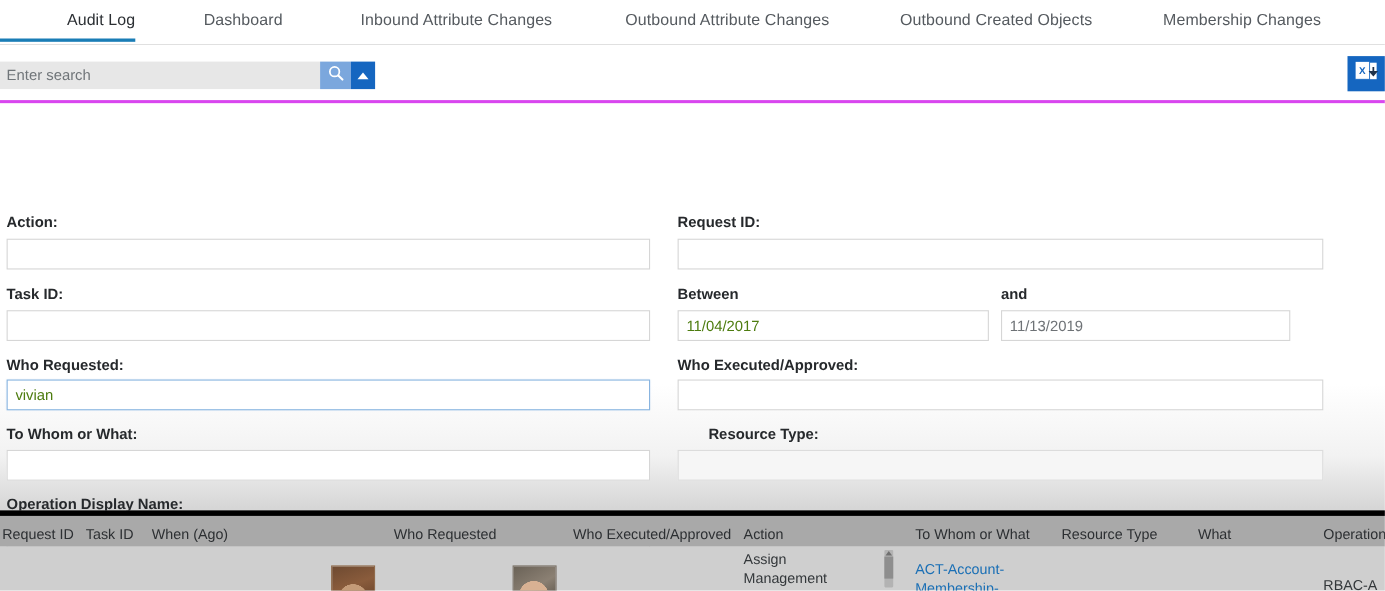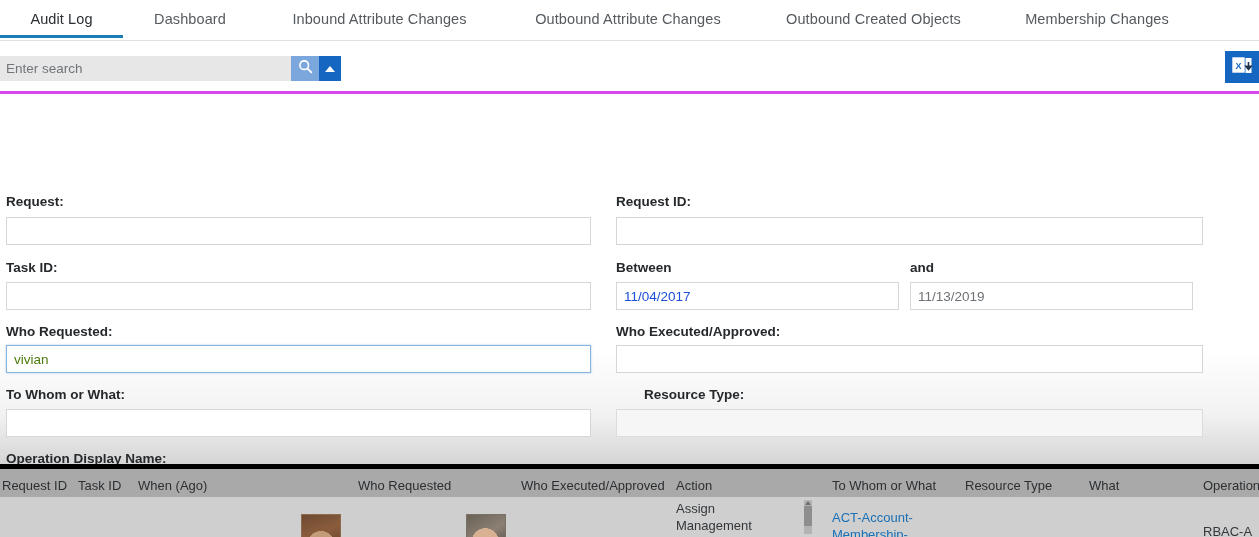--- a/index.html
+++ b/index.html
@@ -31,21 +31,21 @@
     display: flex;
     align-items: flex-start;
     height: 41px;
     padding-left: 0;
   }
   .tab {
     position: relative;
     height: 38px;
     display: flex;
     align-items: center;
-    justify-content: center;
+    justify-content: flex-end;
     font-size: 14.5px;
     color: #555a5f;
     letter-spacing: .1px;
     white-space: nowrap;
     cursor: pointer;
   }
   .tab.active { color: #2b2f33; }
   .tab .tab-underline {
     position: absolute;
     left: 0; right: 0; bottom: 0;
@@ -287,21 +287,21 @@
       <svg width="22" height="22" viewBox="0 0 22 22">
         <line x1="2.5" y1="2.5" x2="19.5" y2="19.5" stroke="#a3a3a3" stroke-width="2.2" stroke-linecap="round"></line>
         <line x1="19.5" y1="2.5" x2="2.5" y2="19.5" stroke="#a3a3a3" stroke-width="2.2" stroke-linecap="round"></line>
       </svg>
     </span>
   </div>
 
   <div class="filterpanel">
 
     <div id="left-fields">
-        <div class="field-label" style="position: absolute; left: 6px; top: 100px;">Request:</div>
+        <div class="field-label" style="position: absolute; left: 6px; top: 100px;">Action:</div>
         <input type="text" class="field-input" style="position: absolute; left: 6px; top: 123px; width: 585px;">
         <div class="field-label" style="position: absolute; left: 6px; top: 166px;">Task ID:</div>
         <input type="text" class="field-input" style="position: absolute; left: 6px; top: 188px; width: 585px;">
         <div class="field-label" style="position: absolute; left: 6px; top: 230px;">Who Requested:</div>
         <input type="text" class="field-input focused" value="vivian" style="position: absolute; left: 6px; top: 251px; width: 585px;">
         <div class="field-label" style="position: absolute; left: 6px; top: 293px;">To Whom or What:</div>
         <input type="text" class="field-input" style="position: absolute; left: 6px; top: 315px; width: 585px;">
         <div class="field-label" style="position: absolute; left: 6px; top: 357px;">Operation Display Name:</div>
         <input type="text" class="field-input muted" style="position: absolute; left: 6px; top: 378px; width: 585px;">
       </div>
@@ -310,23 +310,23 @@
         <div class="field-label" style="position: absolute; left: 616px; top: 100px;">Request ID:</div>
         <input type="text" class="field-input" style="position: absolute; left: 616px; top: 123px; width: 587px;">
         <div class="field-label" style="position: absolute; left: 616px; top: 230px;">Who Executed/Approved:</div>
         <input type="text" class="field-input" style="position: absolute; left: 616px; top: 251px; width: 587px;">
         <div class="field-label" style="position: absolute; left: 616px; top: 293px; margin-left: 28px;">Resource Type:</div>
         <input type="text" class="field-input muted" style="position: absolute; left: 616px; top: 315px; width: 587px;">
       </div>
 
     <div id="date-range">
         <div class="field-label" style="position: absolute; left: 616px; top: 166px;">Between</div>
-        <input type="text" class="field-input" value="11/04/2017" style="position: absolute; left: 616px; top: 188px; width: 283px; color: #1d4ed8;">
+        <input type="text" class="field-input" value="11/04/2017" style="position: absolute; left: 616px; top: 188px; width: 283px; color: #4d7c0f;">
         <div class="field-label" style="position: absolute; left: 910px; top: 166px;">and</div>
-        <input type="text" class="field-input" value="11/13/2019" style="position: absolute; left: 910px; top: 188px; width: 283px; color: rgb(110, 114, 118);">
+        <input type="text" class="field-input" value="11/13/2019" style="position: absolute; left: 910px; top: 188px; width: 263px; color: rgb(110, 114, 118);">
       </div>
 
     <button class="btn-primary" style="position:absolute;left:6px;top:413px;">SEARCH</button>
   </div>
 
   <div class="table-head">
     <div id="th-container">
         <div class="th" style="left: 2px;">Request ID</div>
         <div class="th" style="left: 78px;">Task ID</div>
         <div class="th" style="left: 138px;">When (Ago)</div>

